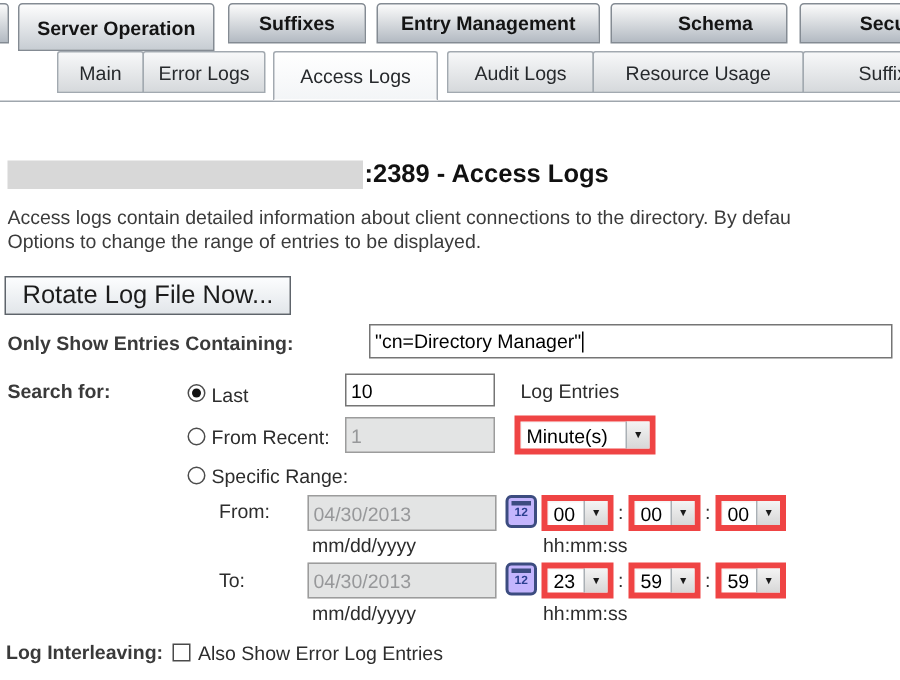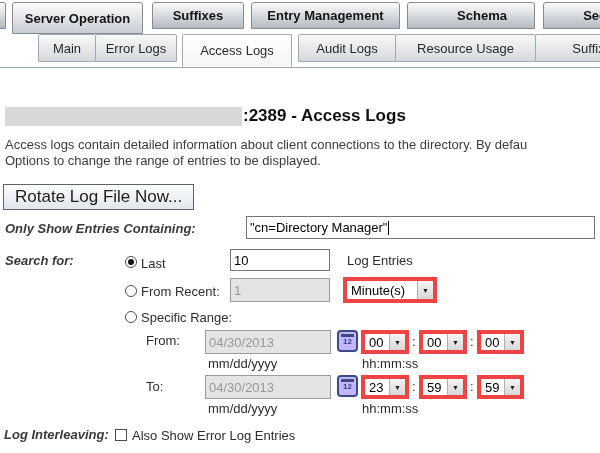--- a/index.html
+++ b/index.html
@@ -37,21 +37,21 @@
   .page-title { font-size:17px; font-weight:bold; color:#111; white-space:nowrap; }
 
   .para { left:5px; top:137px; width:600px; font-size:13px; color:#3b3b3b;
           line-height:16px; }
   .para div { white-space:nowrap; overflow:hidden; }
 
   .btn { left:3px; top:184px; height:24px; padding:12px 11px; font-size:17px; color:#1c1c1c;
          background:linear-gradient(#fcfdfe,#e2e6ea); border:1px solid #5d6philosophy468;
          border:1px solid #5e646b; display:flex; align-items:center; }
 
-  .blabel { font-size:13px; font-weight:bold; color:#3a3a3a; white-space:nowrap;font-style:italic; }
+  .blabel { font-size:13px; font-weight:bold; color:#3a3a3a; white-space:nowrap; }
   .flabel { font-size:13px; color:#2d2d2d; white-space:nowrap; }
 
   .tinput { border:1px solid #757575; background:#fff; font-size:13px; color:#000;
             font-family:"Liberation Sans",sans-serif; display:flex; align-items:center;
             padding:0 3px; }
   .tinput.disabled { background:#e3e4e4; color:#97989a; border-color:#9c9c9c; }
   .caret { display:inline-block; width:1px; height:14px; background:#000; margin-left:1px; }
 
   .combo { border:4px solid #ef4444; background:#fff; display:flex;
            align-items:stretch; font-size:13px; color:#000;
@@ -79,21 +79,21 @@
 </head>
 <body>
 
 <div id="page">
 
   <div class="tabbar1">
     <div class="tab1 sliver"></div>
     <div class="tab1 active" style="width:131px;margin-left:6px;">Server Operation</div>
     <div class="tab1" style="width:92px;margin-left:9px;">Suffixes</div>
     <div class="tab1" style="width:149px;margin-left:7px;">Entry Management</div>
-    <div class="tab1" style="width:128px;margin-left:7px;padding-left:22px;">Schema</div>
+    <div class="tab1" style="width:118px;margin-left:7px;padding-left:22px;">Schema</div>
     <div class="tab1" style="width:120px;margin-left:8px;">Securi</div>
   </div>
 
   <div class="tabbar2">
     <div class="tab2" style="width:58px;">Main</div>
     <div class="tab2" style="width:82px;">Error Logs</div>
     <div class="tab2 active" style="width:110px;">Access Logs</div>
     <div class="tab2" style="width:98px;">Audit Logs</div>
     <div class="tab2" style="width:141px;">Resource Usage</div>
     <div class="tab2" style="width:120px;">Suffix U</div>

